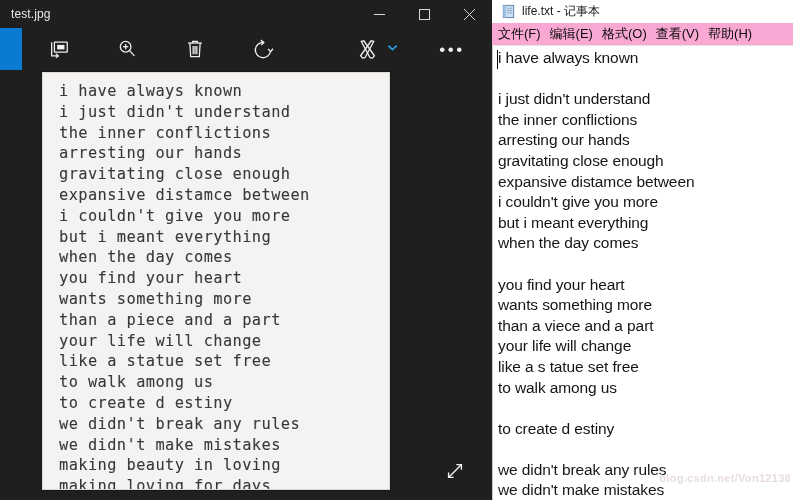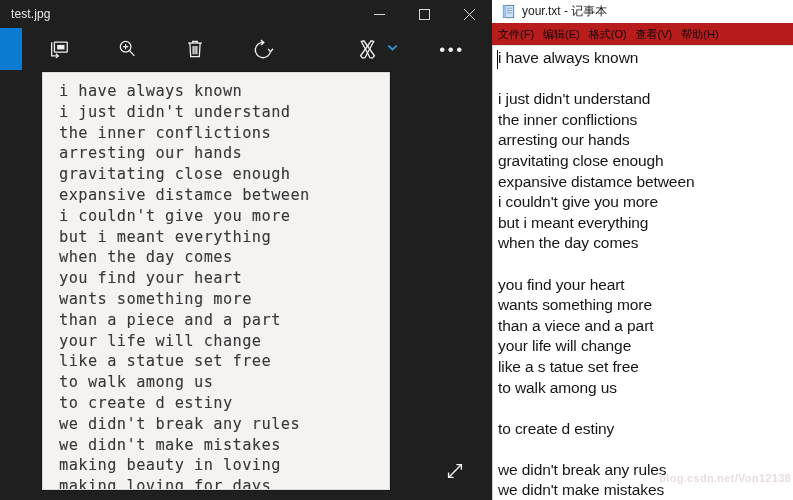--- a/index.html
+++ b/index.html
@@ -101,22 +101,22 @@
   }
   #np-titlebar {
     height: 23px; display: flex; align-items: center;
     padding-left: 9px; background: #ffffff;
   }
   #np-doc-icon { width: 15px; height: 15px; margin-right: 6px; flex: 0 0 15px; }
   #np-title { font-size: 12px; color: #1a1a1a; white-space: nowrap; }
   #np-menubar {
     height: 22px; display: flex; align-items: center;
     padding-left: 6px; gap: 9px;
-    font-size: 11px; color: #0b0b0b;
-    background: #b91c1c;
+    font-size: 13px; color: #0b0b0b;
+    background: #f9a8d4;
   }
   .np-menu { white-space: nowrap; }
   #np-textarea-wrap {
     position: absolute; left: 0; right: 0; top: 45px; bottom: 0;
     background: #ffffff;
     border-left: 1px solid #c9c9c9;
     border-top: 1px solid #e3e3e3;
     overflow: hidden;
   }
   #np-caret {
@@ -290,21 +290,21 @@
     <div id="np-titlebar">
       <span id="np-doc-icon">
         <svg width="15" height="15" viewBox="0 0 16 16">
           <rect x="2.5" y="1.5" width="11" height="13" fill="#cfe3f7" stroke="#5a7fa5" stroke-width="1"></rect>
           <rect x="2.5" y="1.5" width="3" height="13" fill="#9cc2e6" stroke="none"></rect>
           <line x1="6.5" y1="4.5" x2="12" y2="4.5" stroke="#7d9dbd" stroke-width="0.9"></line>
           <line x1="6.5" y1="7" x2="12" y2="7" stroke="#7d9dbd" stroke-width="0.9"></line>
           <line x1="6.5" y1="9.5" x2="12" y2="9.5" stroke="#7d9dbd" stroke-width="0.9"></line>
         </svg>
       </span>
-      <span id="np-title">your.txt - 记事本</span>
+      <span id="np-title">life.txt - 记事本</span>
     </div>
 
     <div id="np-menubar">
       <span class="np-menu">文件(F)</span>
       <span class="np-menu">编辑(E)</span>
       <span class="np-menu">格式(O)</span>
       <span class="np-menu">查看(V)</span>
       <span class="np-menu">帮助(H)</span>
     </div>
 

